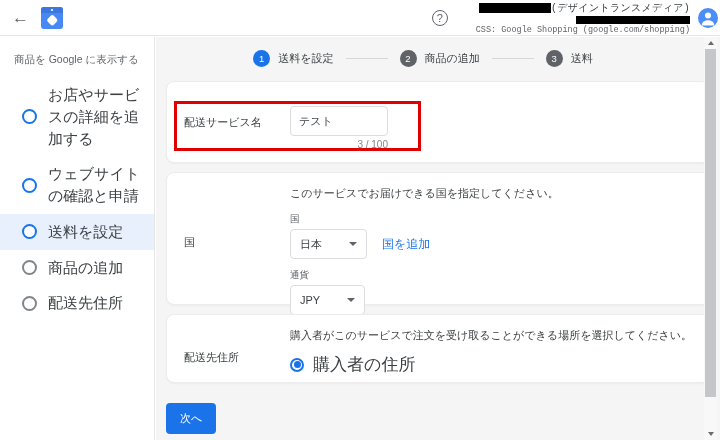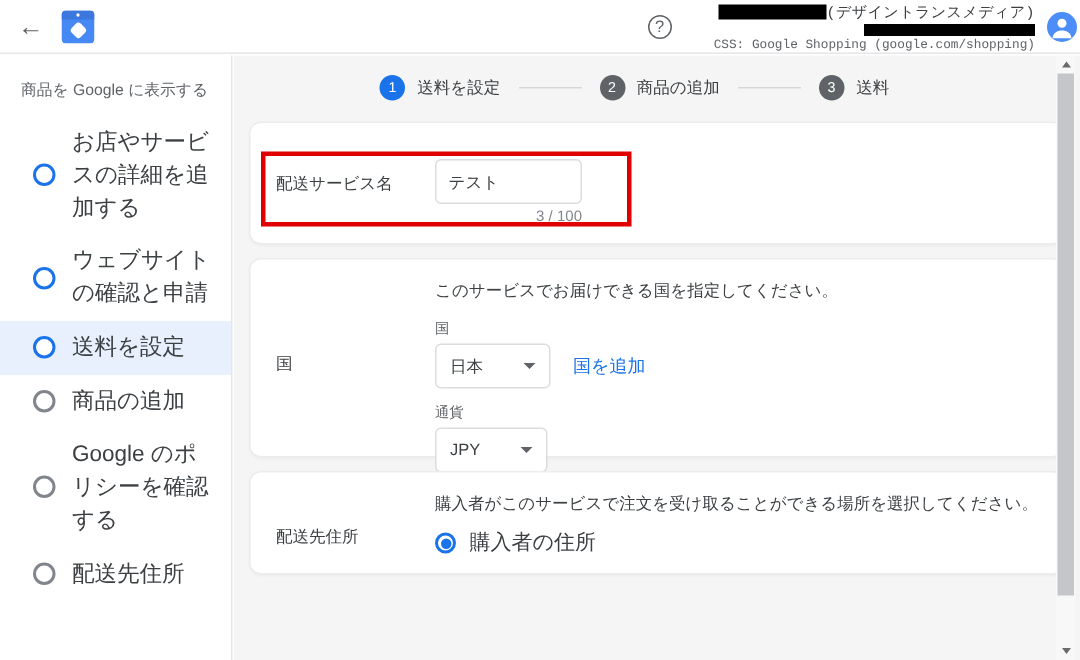--- a/index.html
+++ b/index.html
@@ -82,21 +82,21 @@
   .add-link { font-size:12px; color:#1a73e8; margin-left:15px; cursor:pointer; text-decoration:none; }
 
   
   .card-address { height:69px; }
   .card-address .card-row { padding-top:13px; }
   .card-address .row-label { padding-top:22px; }
   .radio-row { display:flex; align-items:center; margin-top:10px; }
   .radio-outer { width:14px; height:14px; border:2px solid #1a73e8; border-radius:50%;
     display:flex; align-items:center; justify-content:center; cursor:pointer; }
   .radio-dot { width:7px; height:7px; border-radius:50%; background:#1a73e8; }
-  .radio-label { font-size:14px; color:#3c4043; margin-left:9px; }
+  .radio-label { font-size:17px; color:#3c4043; margin-left:9px; }
 
   
   .next-btn { margin:11px 0 0 10px; background:#1a73e8; color:#fff; border:none;
     border-radius:4px; font-size:11px; padding:8px 14px; cursor:pointer;
     font-family:"Liberation Sans","DejaVu Sans",sans-serif; }
 
   
   .scrollbar { position:absolute; right:3px; top:0; bottom:0; width:13px; background:#f8f8f8; }
   .sb-arrow { position:absolute; left:0; width:13px; height:12px; display:flex;
     align-items:center; justify-content:center; cursor:pointer; }
@@ -151,24 +151,20 @@
     <span class="side-circle"></span>
     <span class="side-label">ウェブサイトの確認と申請</span>
   </div>
   <div class="side-item done active">
     <span class="side-circle"></span>
     <span class="side-label">送料を設定</span>
   </div>
   <div class="side-item todo">
     <span class="side-circle"></span>
     <span class="side-label">商品の追加</span>
-  </div>
-  <div class="side-item todo">
-    <span class="side-circle"></span>
-    <span class="side-label">Google のポリシーを確認する</span>
   </div>
   <div class="side-item todo">
     <span class="side-circle"></span>
     <span class="side-label">配送先住所</span>
   </div>
 </div>
 
 <div class="main">
 
   
@@ -233,20 +229,21 @@
             <span class="radio-outer">
               <span class="radio-dot"></span>
             </span>
             <span class="radio-label">購入者の住所</span>
           </div>
         </div>
       </div>
     </div>
   </div>
 
+  <button class="next-btn">次へ</button>
 
   
   <div class="scrollbar">
     <div class="sb-arrow sb-up">
         <span class="tri-up"></span>
       </div>
     <div class="sb-thumb"></div>
     <div class="sb-arrow sb-down">
         <span class="tri-down"></span>
       </div>

